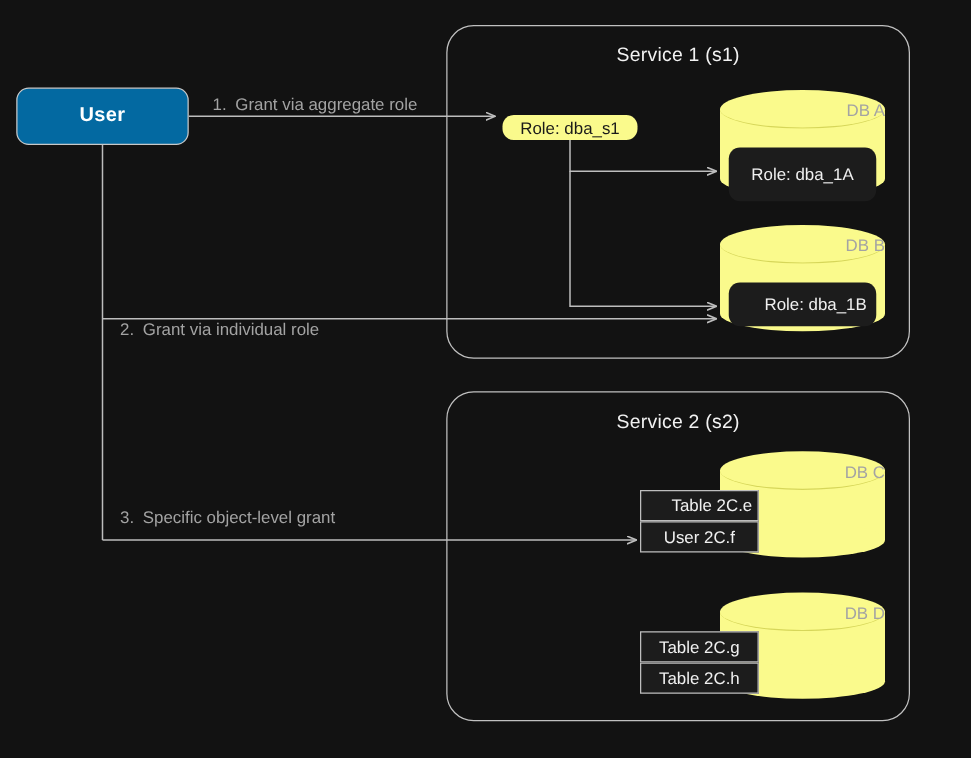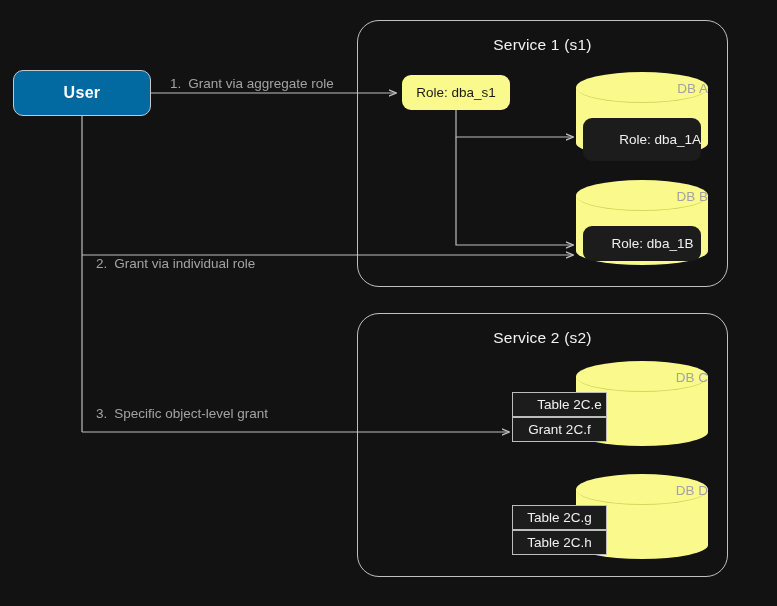--- a/index.html
+++ b/index.html
@@ -194,31 +194,31 @@
   </div>
 
   <div class="edge-label" style="left:96px; top:406px;">
     <span class="num">3.</span><span>Specific object-level grant</span>
   </div>
 
   <div class="service-box" style="left:357px; top:20px; width:371px; height:267px;">
     <div class="service-title" style="top:15px;">Service 1 (s1)</div>
   </div>
 
-  <div class="role-pill" style="left:402px; top:75px; width:108px; height:35px;">
+  <div class="role-pill" style="left:402px; top:92px; width:108px; height:20px;">
     <span>Role: dba_s1</span>
   </div>
 
   <div class="cylinder" style="left:576px; top:72px; width:132px; height:86px;">
     <div class="cyl-body" style="top:15px; height:56px;"></div>
     <div class="cyl-bottom" style="top:57px;"></div>
     <div class="cyl-top"></div>
     <div class="db-name" style="top:9px;">DB A</div>
   </div>
-  <div class="db-role" style="left:583px; top:118px; width:118px; height:43px;justify-content:flex-end;">
+  <div class="db-role" style="left:583px; top:118px; width:118px; height:43px;">
     <span>Role: dba_1A</span>
   </div>
 
   <div class="cylinder" style="left:576px; top:180px; width:132px; height:86px;">
     <div class="cyl-body" style="top:15px; height:56px;"></div>
     <div class="cyl-bottom" style="top:57px;"></div>
     <div class="cyl-top"></div>
     <div class="db-name" style="top:9px;">DB B</div>
   </div>
   <div class="db-role" style="left:583px; top:226px; width:118px; height:35px;padding-left:21px;">
@@ -232,21 +232,21 @@
   <div class="cylinder" style="left:576px; top:361px; width:132px; height:86px;">
     <div class="cyl-body" style="top:15px; height:56px;"></div>
     <div class="cyl-bottom" style="top:57px;"></div>
     <div class="cyl-top"></div>
     <div class="db-name" style="top:9px;">DB C</div>
   </div>
   <div class="table-chip" style="left:512px; top:392px; width:95px; height:25px;padding-left:20px;">
     <span>Table 2C.e</span>
   </div>
   <div class="table-chip" style="left:512px; top:417px; width:95px; height:25px;">
-    <span>Grant 2C.f</span>
+    <span>User 2C.f</span>
   </div>
 
   <div class="cylinder" style="left:576px; top:474px; width:132px; height:86px;">
     <div class="cyl-body" style="top:15px; height:56px;"></div>
     <div class="cyl-bottom" style="top:57px;"></div>
     <div class="cyl-top"></div>
     <div class="db-name" style="top:9px;">DB D</div>
   </div>
   <div class="table-chip" style="left:512px; top:505px; width:95px; height:25px;">
     <span>Table 2C.g</span>

